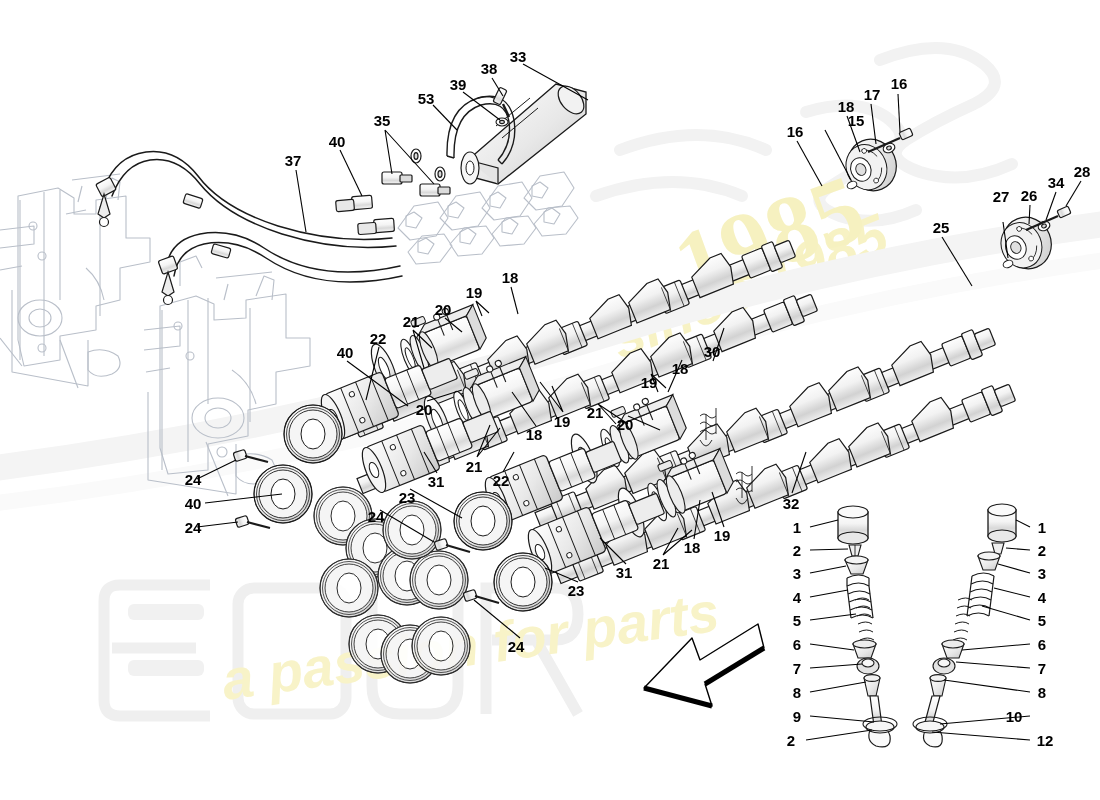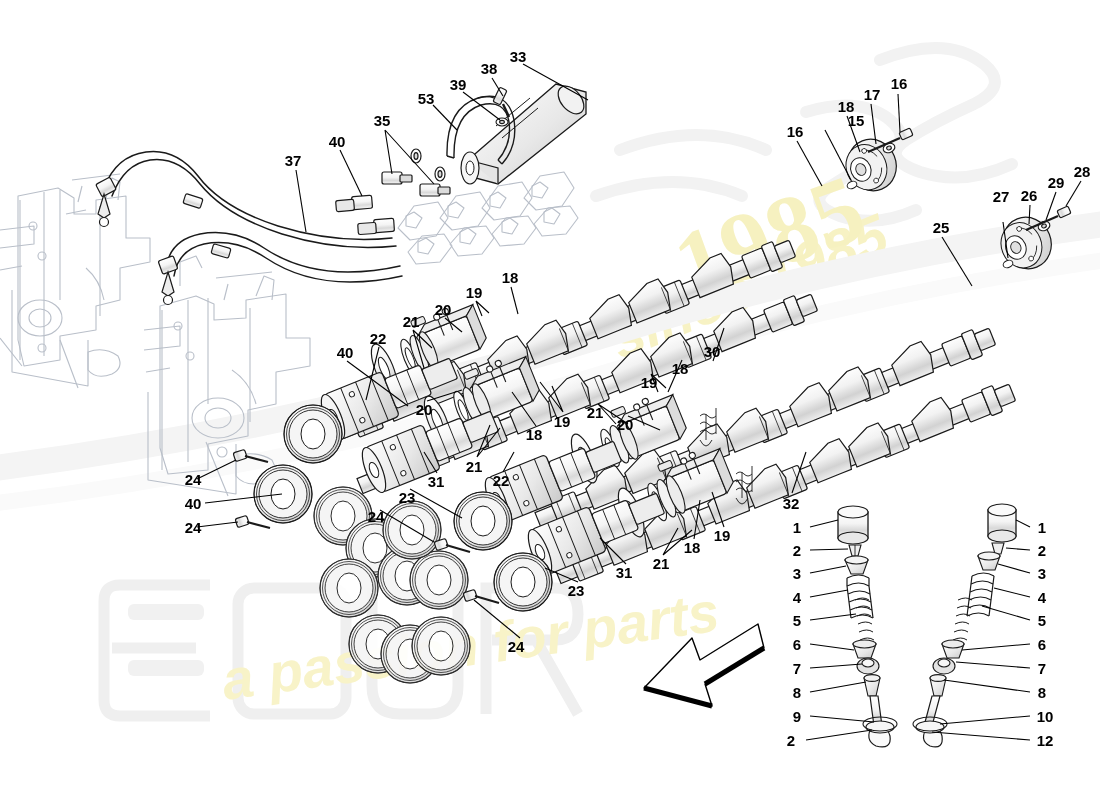--- a/index.html
+++ b/index.html
@@ -740,21 +740,21 @@
     <span class="num" style="left:337px;top:141px;">40</span>
     <span class="num" style="left:293px;top:160px;">37</span>
 
     <span class="num" style="left:899px;top:83px;">16</span>
     <span class="num" style="left:872px;top:94px;">17</span>
     <span class="num" style="left:846px;top:106px;">18</span>
     <span class="num" style="left:856px;top:120px;">15</span>
     <span class="num" style="left:795px;top:131px;">16</span>
 
     <span class="num" style="left:1082px;top:171px;">28</span>
-    <span class="num" style="left:1056px;top:182px;">29</span>
+    <span class="num" style="left:1056px;top:182px;">34</span>
     <span class="num" style="left:1029px;top:195px;">26</span>
     <span class="num" style="left:1001px;top:196px;">27</span>
     <span class="num" style="left:941px;top:227px;">25</span>
 
     <span class="num" style="left:510px;top:277px;">18</span>
     <span class="num" style="left:474px;top:292px;">19</span>
     <span class="num" style="left:443px;top:309px;">20</span>
     <span class="num" style="left:411px;top:321px;">21</span>
     <span class="num" style="left:378px;top:338px;">22</span>
     <span class="num" style="left:345px;top:352px;">40</span>
@@ -802,17 +802,17 @@
 
   <div>
     <span class="num" style="left:1042px;top:527px;">1</span>
     <span class="num" style="left:1042px;top:550px;">2</span>
     <span class="num" style="left:1042px;top:573px;">3</span>
     <span class="num" style="left:1042px;top:597px;">4</span>
     <span class="num" style="left:1042px;top:620px;">5</span>
     <span class="num" style="left:1042px;top:644px;">6</span>
     <span class="num" style="left:1042px;top:668px;">7</span>
     <span class="num" style="left:1042px;top:692px;">8</span>
-    <span class="num" style="left:1045px;top:716px;">10</span>
+    <span class="num" style="left:1014px;top:716px;">10</span>
     <span class="num" style="left:1045px;top:740px;">12</span>
   </div>
 
 </div>
 
 </body></html>

